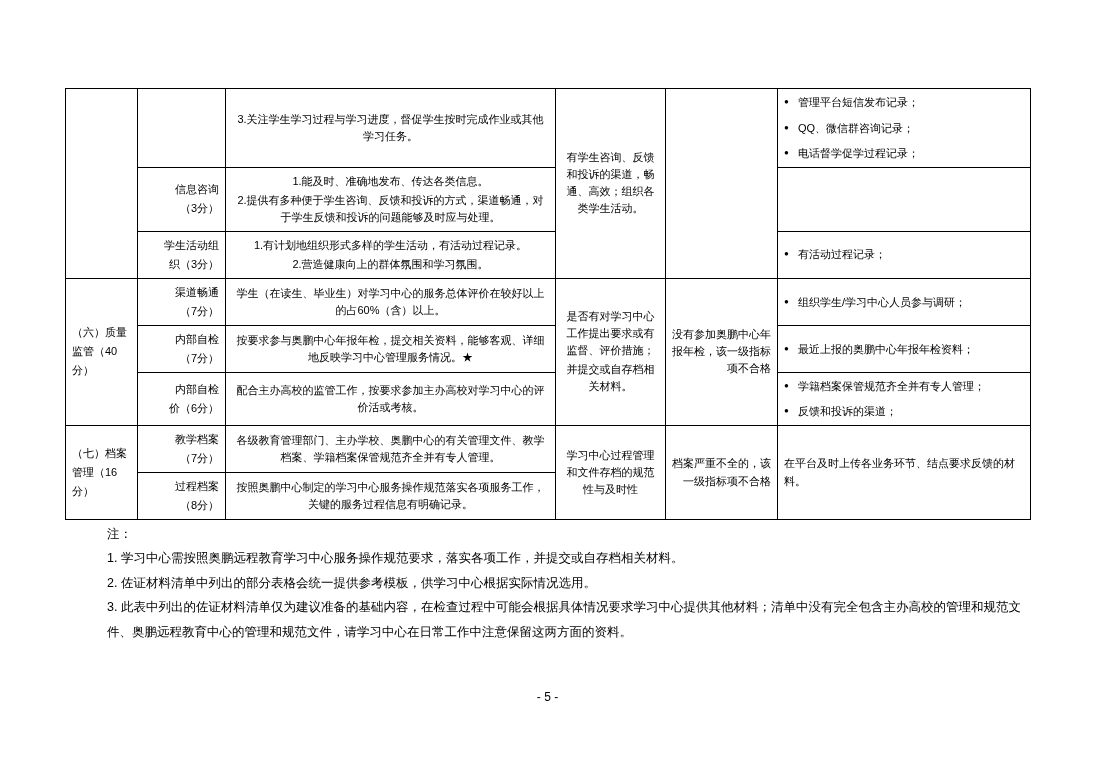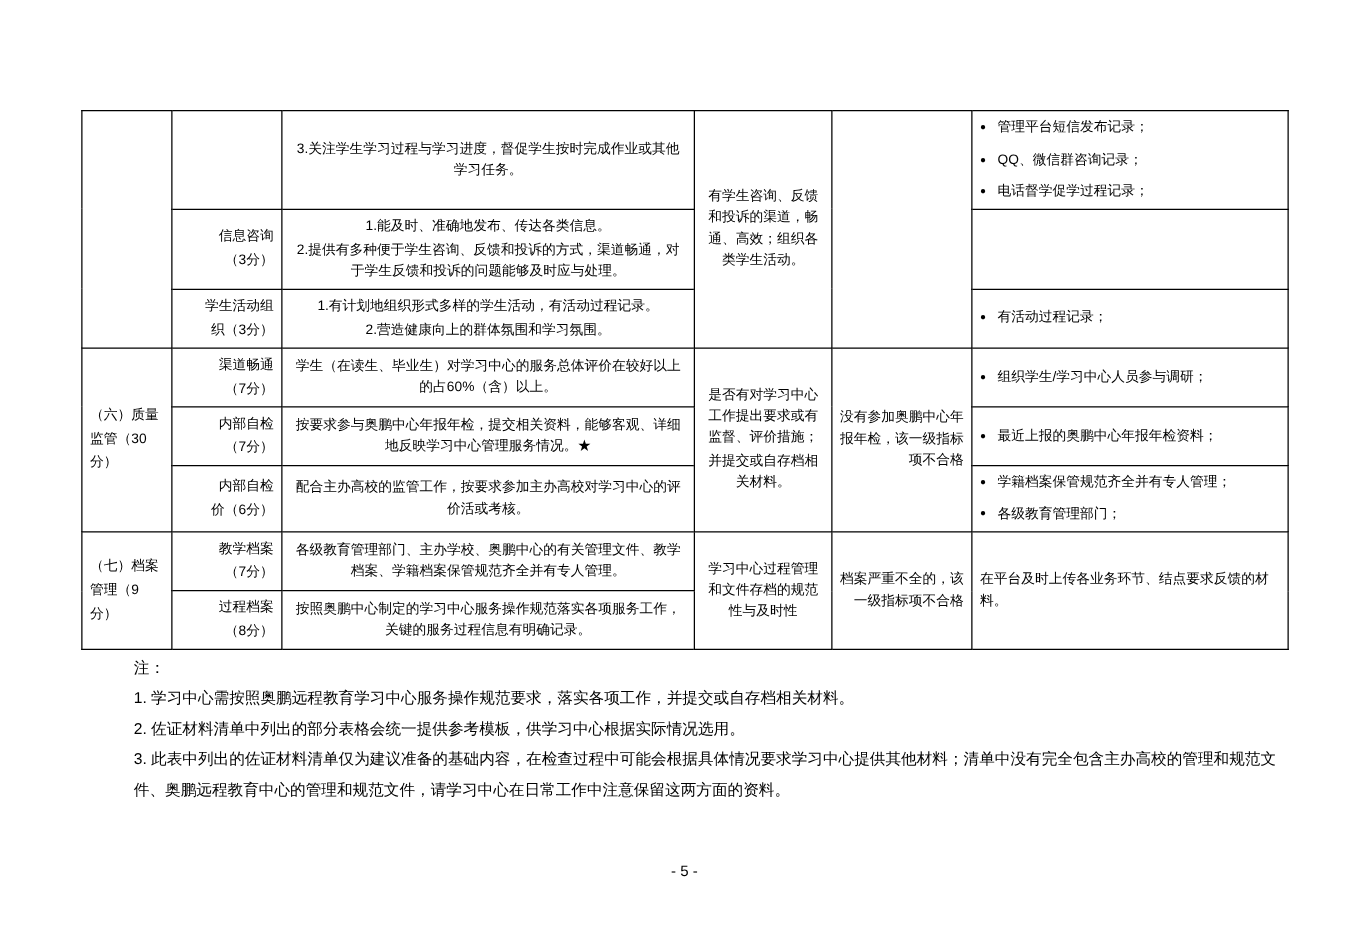--- a/index.html
+++ b/index.html
@@ -181,21 +181,21 @@
           <ul class="bullets">
             <li>有活动过程记录；</li>
           </ul>
         </td>
       </tr>
 
       <tr>
         <td class="c-cat" rowspan="3">
           <div class="lines">
             <p>（六）质量</p>
-            <p>监管（30</p>
+            <p>监管（40</p>
             <p>分）</p>
           </div>
         </td>
         <td class="c-item">
           <div class="lines">
             <p>渠道畅通</p>
             <p>（7分）</p>
           </div>
         </td>
         <td class="c-desc">学生（在读生、毕业生）对学习中心的服务总体评价在较好以上的占60%（含）以上。</td>
@@ -232,30 +232,30 @@
         <td class="c-item">
           <div class="lines">
             <p>内部自检</p>
             <p>价（6分）</p>
           </div>
         </td>
         <td class="c-desc">配合主办高校的监管工作，按要求参加主办高校对学习中心的评价活或考核。</td>
         <td class="c-mat">
           <ul class="bullets">
             <li>学籍档案保管规范齐全并有专人管理；</li>
-            <li>各级教育管理部门；</li>
+            <li>反馈和投诉的渠道；</li>
           </ul>
         </td>
       </tr>
 
       <tr>
         <td class="c-cat" rowspan="2">
           <div class="lines">
             <p>（七）档案</p>
-            <p>管理（9</p>
+            <p>管理（16</p>
             <p>分）</p>
           </div>
         </td>
         <td class="c-item">
           <div class="lines">
             <p>教学档案</p>
             <p>（7分）</p>
           </div>
         </td>
         <td class="c-desc">各级教育管理部门、主办学校、奥鹏中心的有关管理文件、教学档案、学籍档案保管规范齐全并有专人管理。</td>

